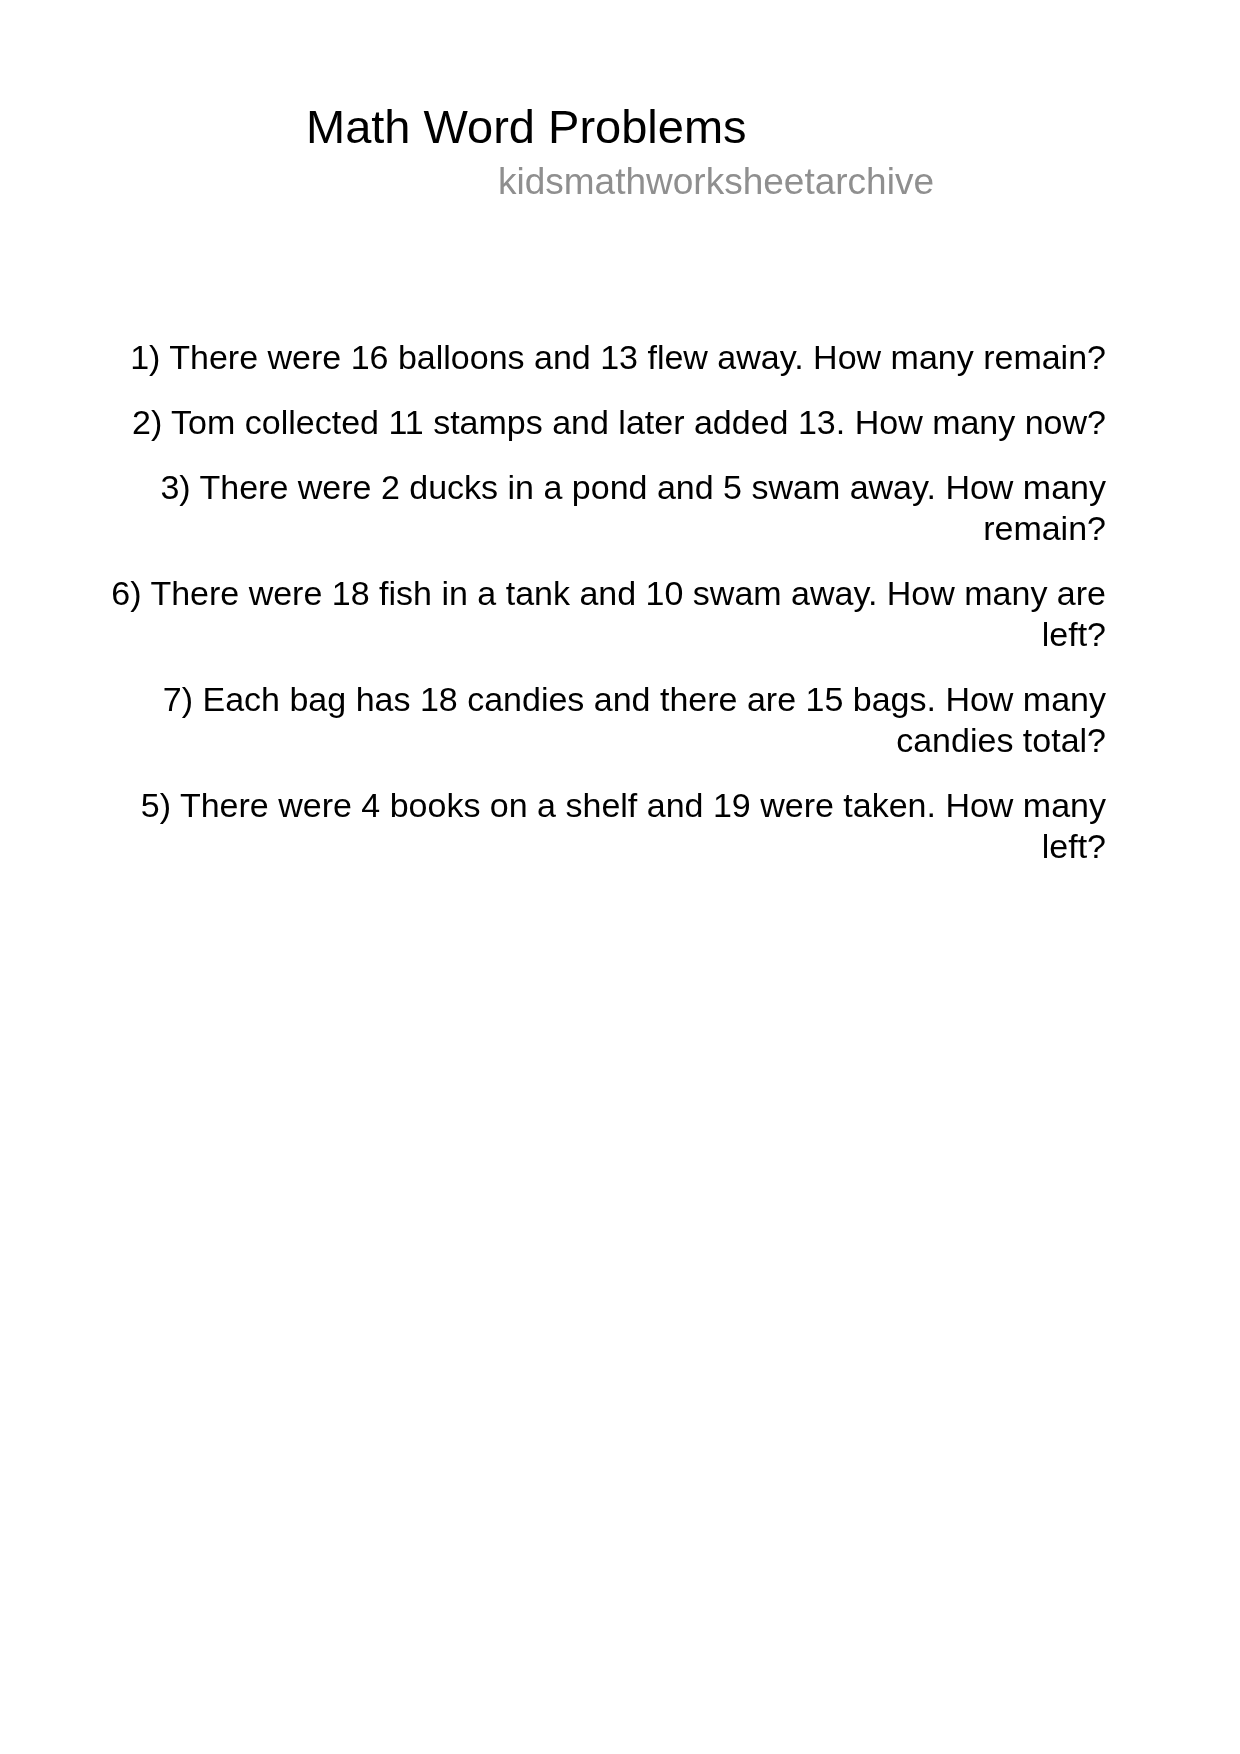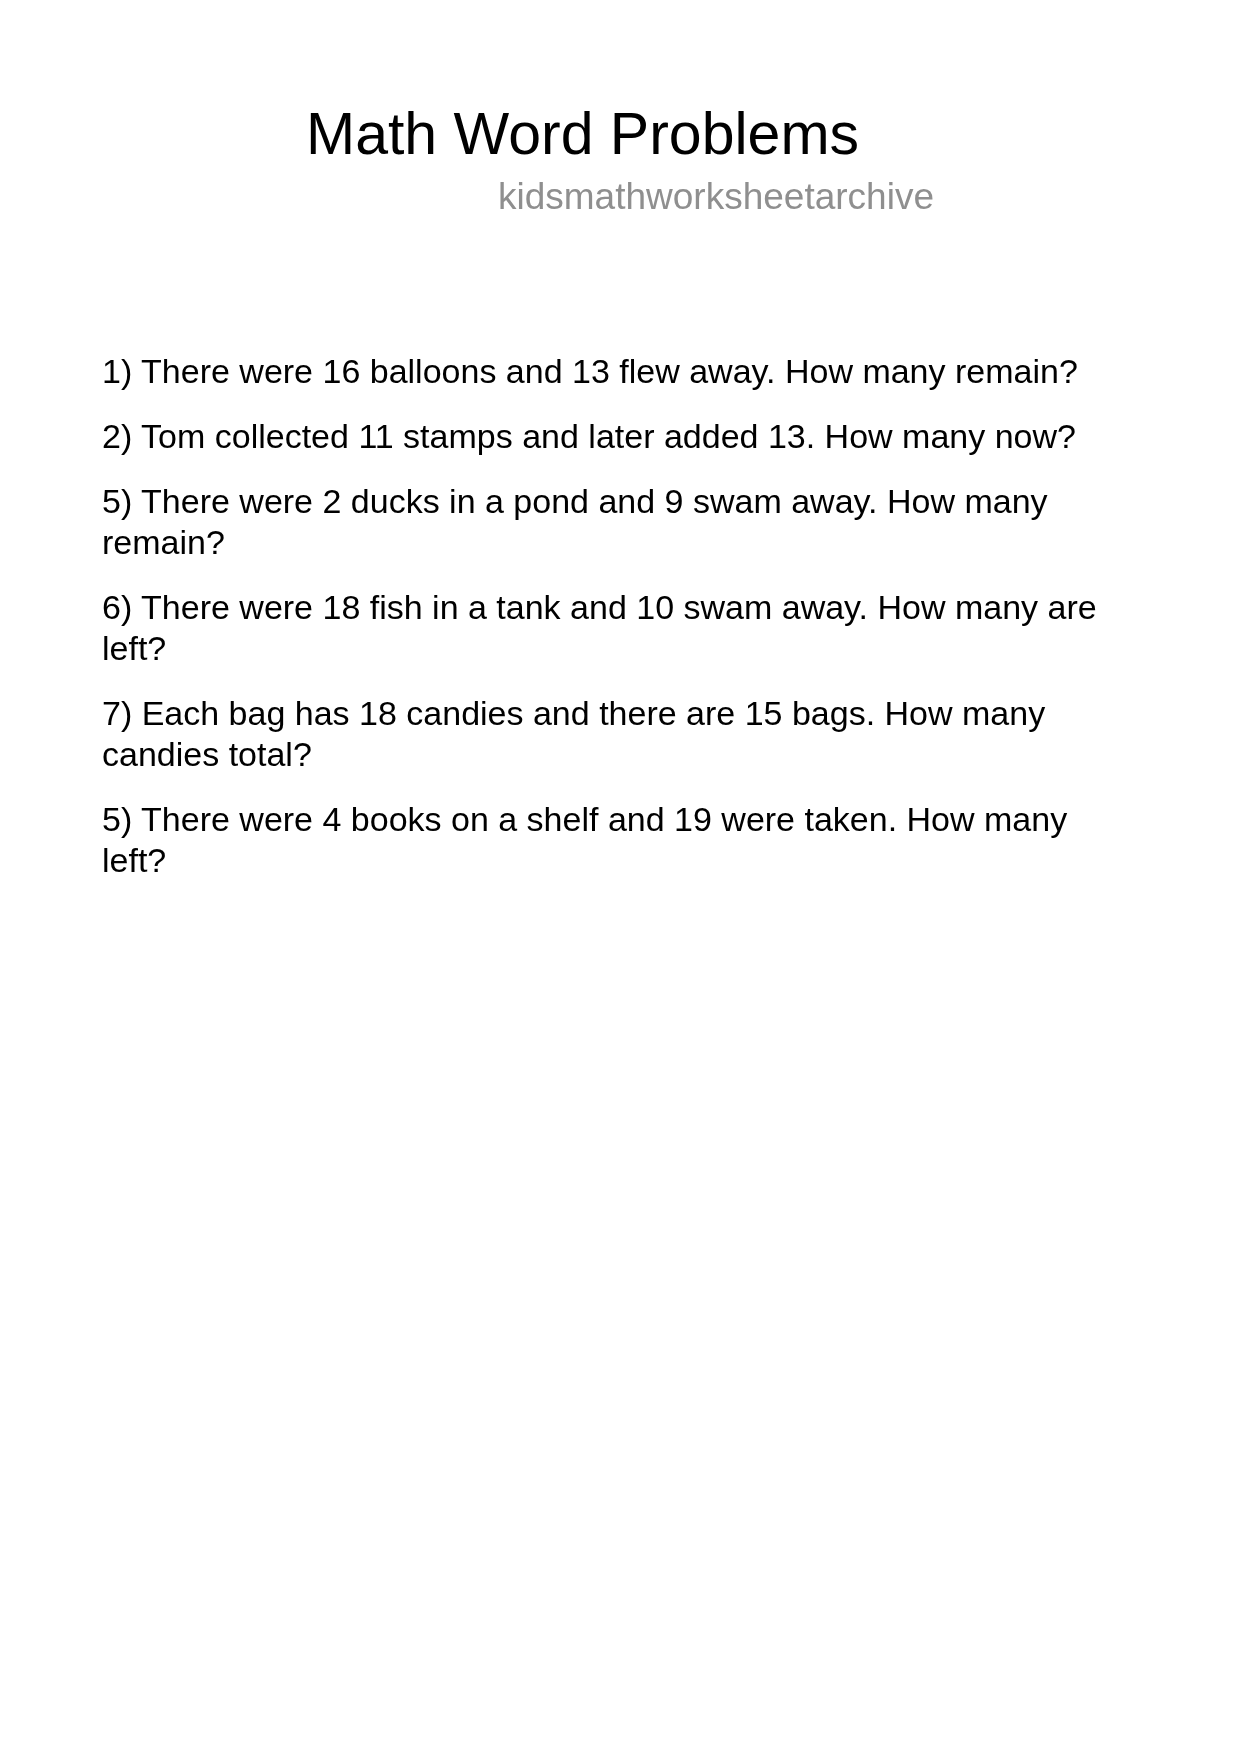--- a/index.html
+++ b/index.html
@@ -21,21 +21,21 @@
   }
   .page{
     position:relative;
     width:1240px;
     height:1754px;
     background:var(--bg);
   }
   .title{
     margin:99px 0 0 306px;
     width:max-content;
-    font-size:59px;
+    font-size:47px;
     line-height:1.2;
     font-weight:400;
     color:var(--title-color);
     white-space:nowrap;
   }
   .subtitle{
     margin:5px 0 0 498px;
     width:max-content;
     font-size:37px;
     line-height:1.2;
@@ -46,30 +46,31 @@
   .problems{
     margin:132px 0 0 102px;
     width:1004px;
     font-size:34px;
     line-height:41px;
     color:var(--body-color);
   }
   .problem{
     margin:0 0 24px 0;
     padding:0;
+    text-align:right;
   }
 </style>
 </head>
 <body>
 
 <div class="page">
   <h1 class="title">Math Word Problems</h1>
   <div class="subtitle">kidsmathworksheetarchive</div>
 
   <div class="problems">
     <p class="problem">1) There were 16 balloons and 13 flew away. How many remain?</p>
     <p class="problem">2) Tom collected 11 stamps and later added 13. How many now?</p>
-    <p class="problem">5) There were 2 ducks in a pond and 9 swam away. How many remain?</p>
+    <p class="problem">3) There were 2 ducks in a pond and 5 swam away. How many remain?</p>
     <p class="problem">6) There were 18 fish in a tank and 10 swam away. How many are left?</p>
     <p class="problem">7) Each bag has 18 candies and there are 15 bags. How many candies total?</p>
     <p class="problem">5) There were 4 books on a shelf and 19 were taken. How many left?</p>
   </div>
 </div>
 
 </body></html>

